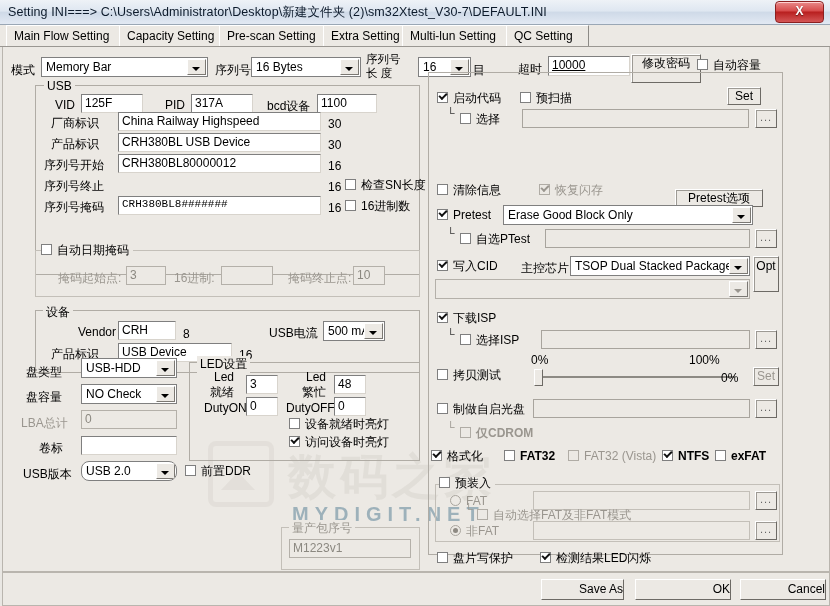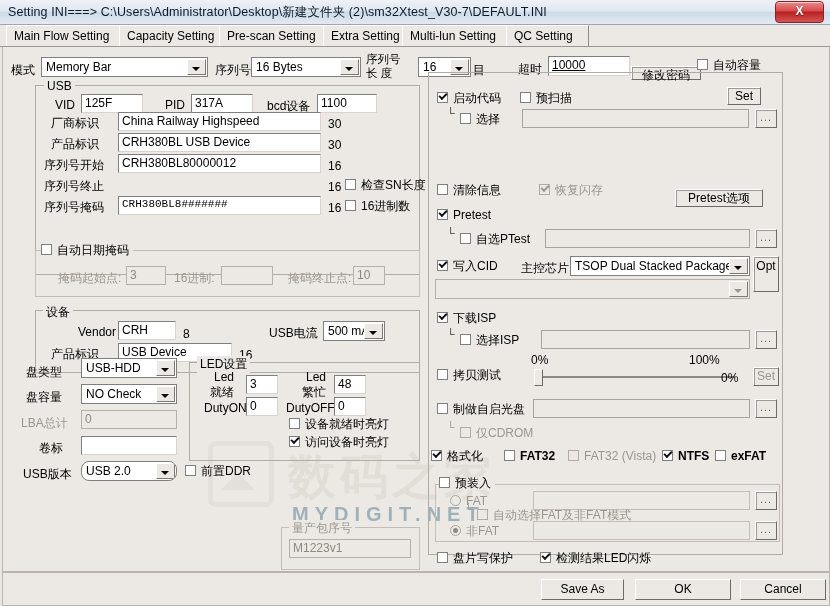--- a/index.html
+++ b/index.html
@@ -97,21 +97,21 @@
   .wm .small{font-size:20px;color:#0c4a6e;letter-spacing:6px;font-weight:bold;}
   .wm .hexa{position:absolute;left:-80px;top:-4px;width:56px;height:56px;
     border:5px solid #d3cfc8;border-radius:8px;transform:rotate(0deg);}
   .wm .hexa:after{content:"";position:absolute;left:8px;top:26px;width:0;height:0;
     border-left:17px solid transparent;border-right:17px solid transparent;border-bottom:18px solid #d3cfc8;}
 
   
   .bottom{position:absolute;left:2px;top:572px;width:826px;height:32px;background:#ece9e4;
     border:1px solid #b9b5ae;}
   .bbtn{position:absolute;top:6px;height:21px;background:#ece9e4;border:1px solid #fff;
-    border-right-color:#6d6a65;border-bottom-color:#6d6a65;font-size:12px;text-align:center;
+    border-right-color:#6d6a65;border-bottom-color:#6d6a65;font-size:12px;text-align:right;
     line-height:19px;cursor:pointer;box-sizing:border-box;}
 </style>
 </head>
 <body>
 
 <div class="win">
 
   <div class="titlebar">
     <div class="titletext">Setting  INI===&gt; C:\Users\Administrator\Desktop\新建文件夹 (2)\sm32Xtest_V30-7\DEFAULT.INI</div>
     <div class="closebtn">
@@ -146,21 +146,21 @@
       <span>16 Bytes</span><i class="arw"></i>
     </div>
     <div class="lbl" style="left:363px;top:5px;font-size:11.5px;">序列号</div>
     <div class="lbl" style="left:363px;top:19px;font-size:11.5px;">长  度</div>
     <div class="combo" style="left:415px;top:10px;width:53px;height:20px;">
       <span>16</span><i class="arw"></i>
     </div>
     <div class="lbl" style="left:470px;top:15px;">目</div>
     <div class="lbl" style="left:515px;top:14px;">超时</div>
     <div class="txt" style="left:545px;top:9px;width:82px;height:20px;text-decoration:underline;">10000</div>
-    <div class="btn" style="left:628px;top:19px;width:70px;height:14px;line-height:17px;">修改密码</div>
+    <div class="btn" style="left:628px;top:7px;width:70px;height:29px;line-height:17px;">修改密码</div>
     <div class="chk" style="left:694px;top:12px;">自动容量</div>
 
     <div class="grp" style="left:32px;top:38px;width:385px;height:190px;"></div>
     <div class="grpt" style="left:41px;top:32px;">USB</div>
 
     <div class="lbl" style="left:52px;top:51px;">VID</div>
     <div class="txt" style="left:78px;top:47px;width:62px;height:19px;">125F</div>
     <div class="lbl" style="left:162px;top:51px;">PID</div>
     <div class="txt" style="left:188px;top:47px;width:62px;height:19px;">317A</div>
     <div class="lbl" style="left:264px;top:51px;">bcd设备</div>
@@ -254,20 +254,23 @@
     <div class="elbow" style="left:444px;top:60px;">└</div>
     <div class="chk" style="left:457px;top:66px;">选择</div>
     <div class="txt flat" style="left:519px;top:62px;width:227px;height:19px;"></div>
     <div class="btn dots" style="left:752px;top:62px;width:22px;height:19px;line-height:14px;">...</div>
 
     <div class="chk" style="left:434px;top:137px;">清除信息</div>
     <div class="chk dis on" style="left:536px;top:137px;">恢复闪存</div>
     <div class="btn" style="left:672px;top:142px;width:88px;height:18px;line-height:16px;">Pretest选项</div>
 
     <div class="chk on" style="left:434px;top:162px;">Pretest</div>
+    <div class="combo" style="left:500px;top:158px;width:250px;height:20px;">
+      <span>Erase Good Block Only</span><i class="arw"></i>
+    </div>
     <div class="elbow" style="left:444px;top:180px;">└</div>
     <div class="chk" style="left:457px;top:186px;">自选PTest</div>
     <div class="txt flat" style="left:542px;top:182px;width:205px;height:19px;"></div>
     <div class="btn dots" style="left:752px;top:182px;width:22px;height:19px;line-height:14px;">...</div>
 
     <div class="chk on" style="left:434px;top:213px;">写入CID</div>
     <div class="lbl" style="left:518px;top:213px;">主控芯片</div>
     <div class="combo" style="left:567px;top:209px;width:180px;height:20px;">
       <span>TSOP Dual Stacked Package</span><i class="arw"></i>
     </div>
@@ -287,21 +290,21 @@
     <div class="lbl" style="left:686px;top:306px;">100%</div>
     <div class="slider-track" style="left:531px;top:329px;width:201px;"></div>
     <div class="slider-thumb" style="left:531px;top:322px;"></div>
     <div class="lbl" style="left:718px;top:324px;">0%</div>
     <div class="btn dis" style="left:750px;top:320px;width:26px;height:19px;line-height:17px;">Set</div>
 
     <div class="chk" style="left:434px;top:356px;">制做自启光盘</div>
     <div class="txt flat" style="left:530px;top:352px;width:217px;height:19px;"></div>
     <div class="btn dots" style="left:752px;top:352px;width:22px;height:19px;line-height:14px;">...</div>
     <div class="elbow" style="left:444px;top:374px;color:#9a968f;">└</div>
-    <div class="chk dis" style="left:457px;top:380px;">仅CDROM</div>
+    <div class="chk dis" style="left:457px;top:380px;font-weight:bold;">仅CDROM</div>
 
     <div class="chk on" style="left:428px;top:403px;">格式化</div>
     <div class="chk" style="left:501px;top:403px;font-weight:bold;">FAT32</div>
     <div class="chk dis" style="left:565px;top:403px;">FAT32 (Vista)</div>
     <div class="chk on" style="left:659px;top:403px;font-weight:bold;">NTFS</div>
     <div class="chk" style="left:712px;top:403px;font-weight:bold;">exFAT</div>
 
     <div class="grp dim" style="left:432px;top:437px;width:345px;height:58px;"></div>
     <div class="chk" style="left:436px;top:430px;background:#ece9e4;padding-right:4px;">预装入</div>
     <div class="rad" style="left:447px;top:448px;">FAT</div>

